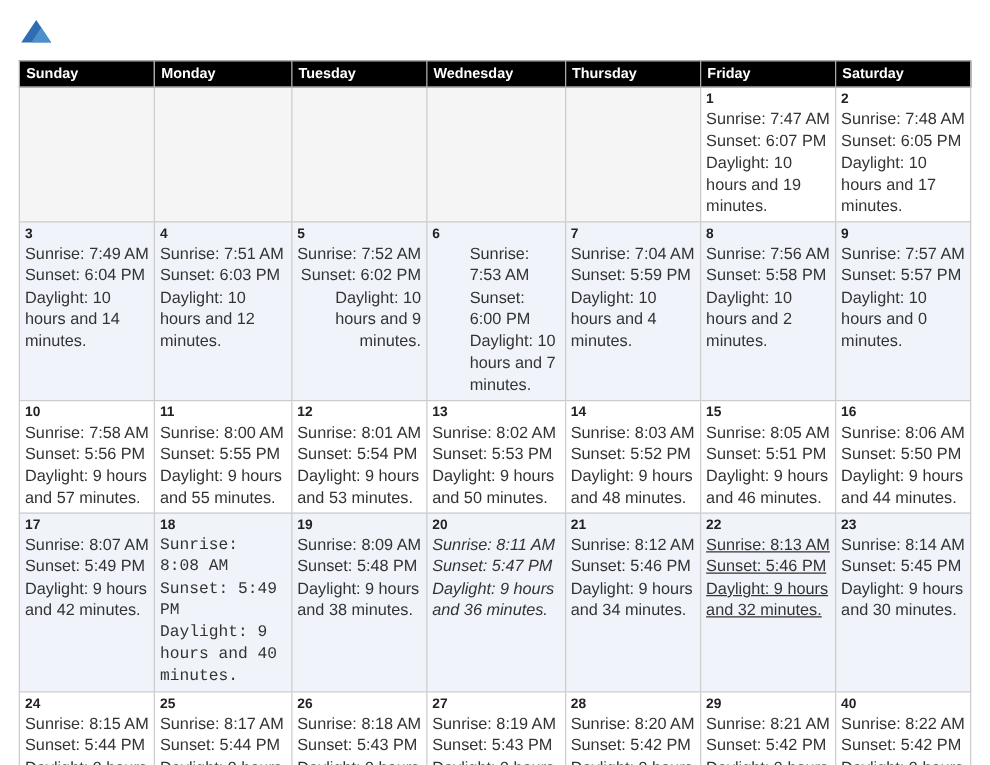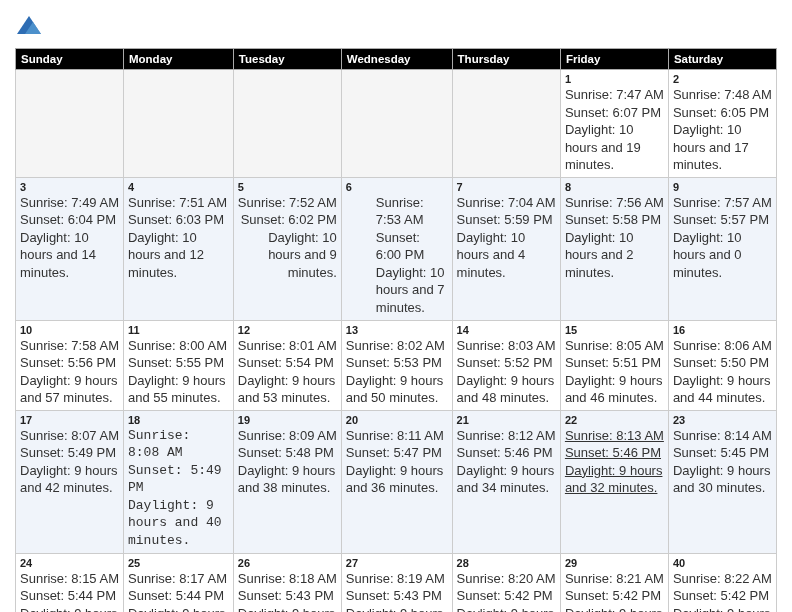--- a/index.html
+++ b/index.html
@@ -253,21 +253,21 @@
 Daylight: 9 hours and 40 minutes.</div>
           </td>
           <td>
             <span class="day-number">19</span>
             <div class="day-info" style="white-space: pre-line;">Sunrise: 8:09 AM
 Sunset: 5:48 PM
 Daylight: 9 hours and 38 minutes.</div>
           </td>
           <td>
             <span class="day-number">20</span>
-            <div class="day-info" style="white-space: pre-line;">Sunrise: 8:11 AM
+            <div class="day-info" style="white-space: pre-line; font-style: italic;">Sunrise: 8:11 AM
 Sunset: 5:47 PM
 Daylight: 9 hours and 36 minutes.</div>
           </td>
           <td>
             <span class="day-number">21</span>
             <div class="day-info" style="white-space: pre-line;">Sunrise: 8:12 AM
 Sunset: 5:46 PM
 Daylight: 9 hours and 34 minutes.</div>
           </td>
           <td>

